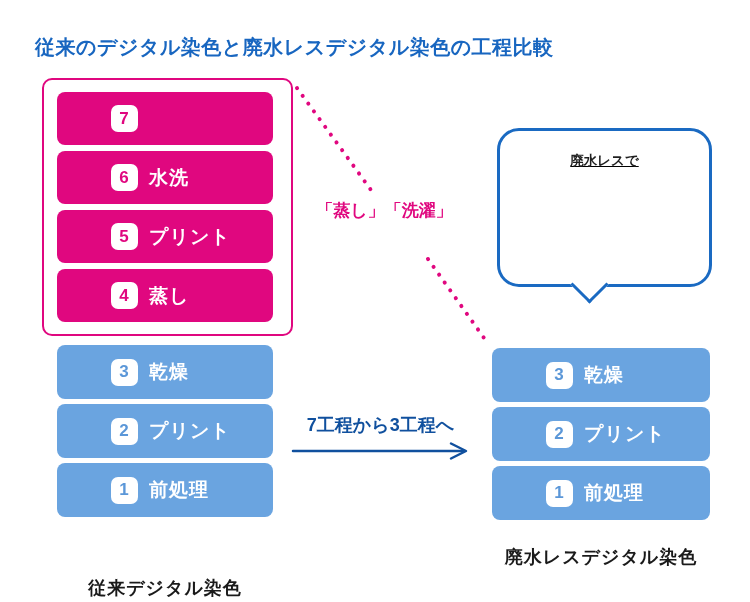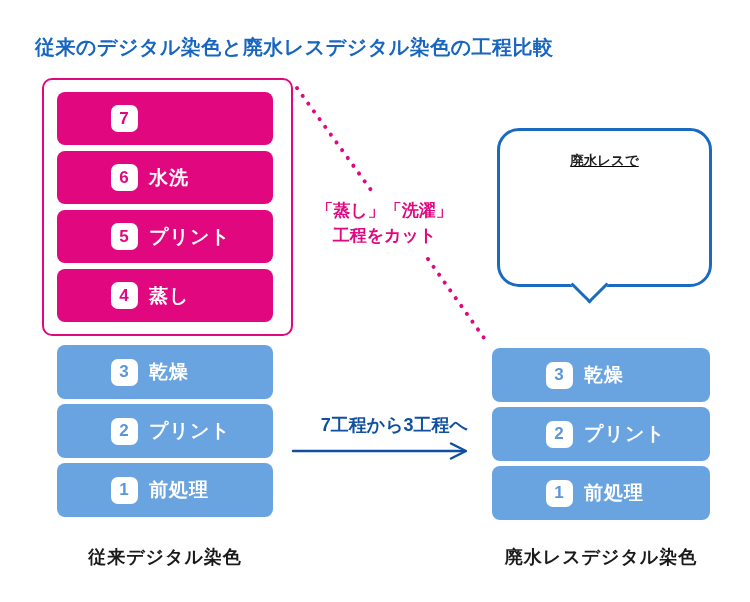--- a/index.html
+++ b/index.html
@@ -91,21 +91,21 @@
     font-weight: bold;
     line-height: 1.45;
   }
 
   
   .arrow-label {
     position: absolute;
     left: 293px;
     top: 413px;
     width: 175px;
-    text-align: right;
+    text-align: center;
     color: #10509e;
     font-size: 18px;
     font-weight: bold;
   }
 
   
   .bubble {
     position: absolute;
     left: 497px;
     top: 128px;
@@ -152,21 +152,21 @@
   
   .bottom-label {
     position: absolute;
     top: 545px;
     text-align: center;
     font-size: 18px;
     font-weight: bold;
     color: #1a1a1a;
     letter-spacing: 1px;
   }
-  .bottom-label.left  { left: 57px;  width: 216px; }
+  .bottom-label.left  { left: 57px;  width: 216px; margin-top: 31px; }
   .bottom-label.right { left: 492px; width: 218px; }
 
   .overlay-svg {
     position: absolute;
     left: 0; top: 0;
     pointer-events: none;
   }
 </style>
 </head>
 <body>
@@ -218,21 +218,20 @@
       <span>プリント</span>
     </div>
     <div class="step-box">
       <span class="badge">1</span>
       <span>前処理</span>
     </div>
   </div>
 
   <div class="cut-note">
     <div>「蒸し」「洗濯」</div>
-    <div>工程をカット</div>
   </div>
 
   <div class="arrow-label">7工程から3工程へ</div>
 
   <div class="bubble">
     <div class="small-line">廃水レスで</div>
   </div>
 
   <div class="bottom-label left">従来デジタル染色</div>
   <div class="bottom-label right">廃水レスデジタル染色</div>

